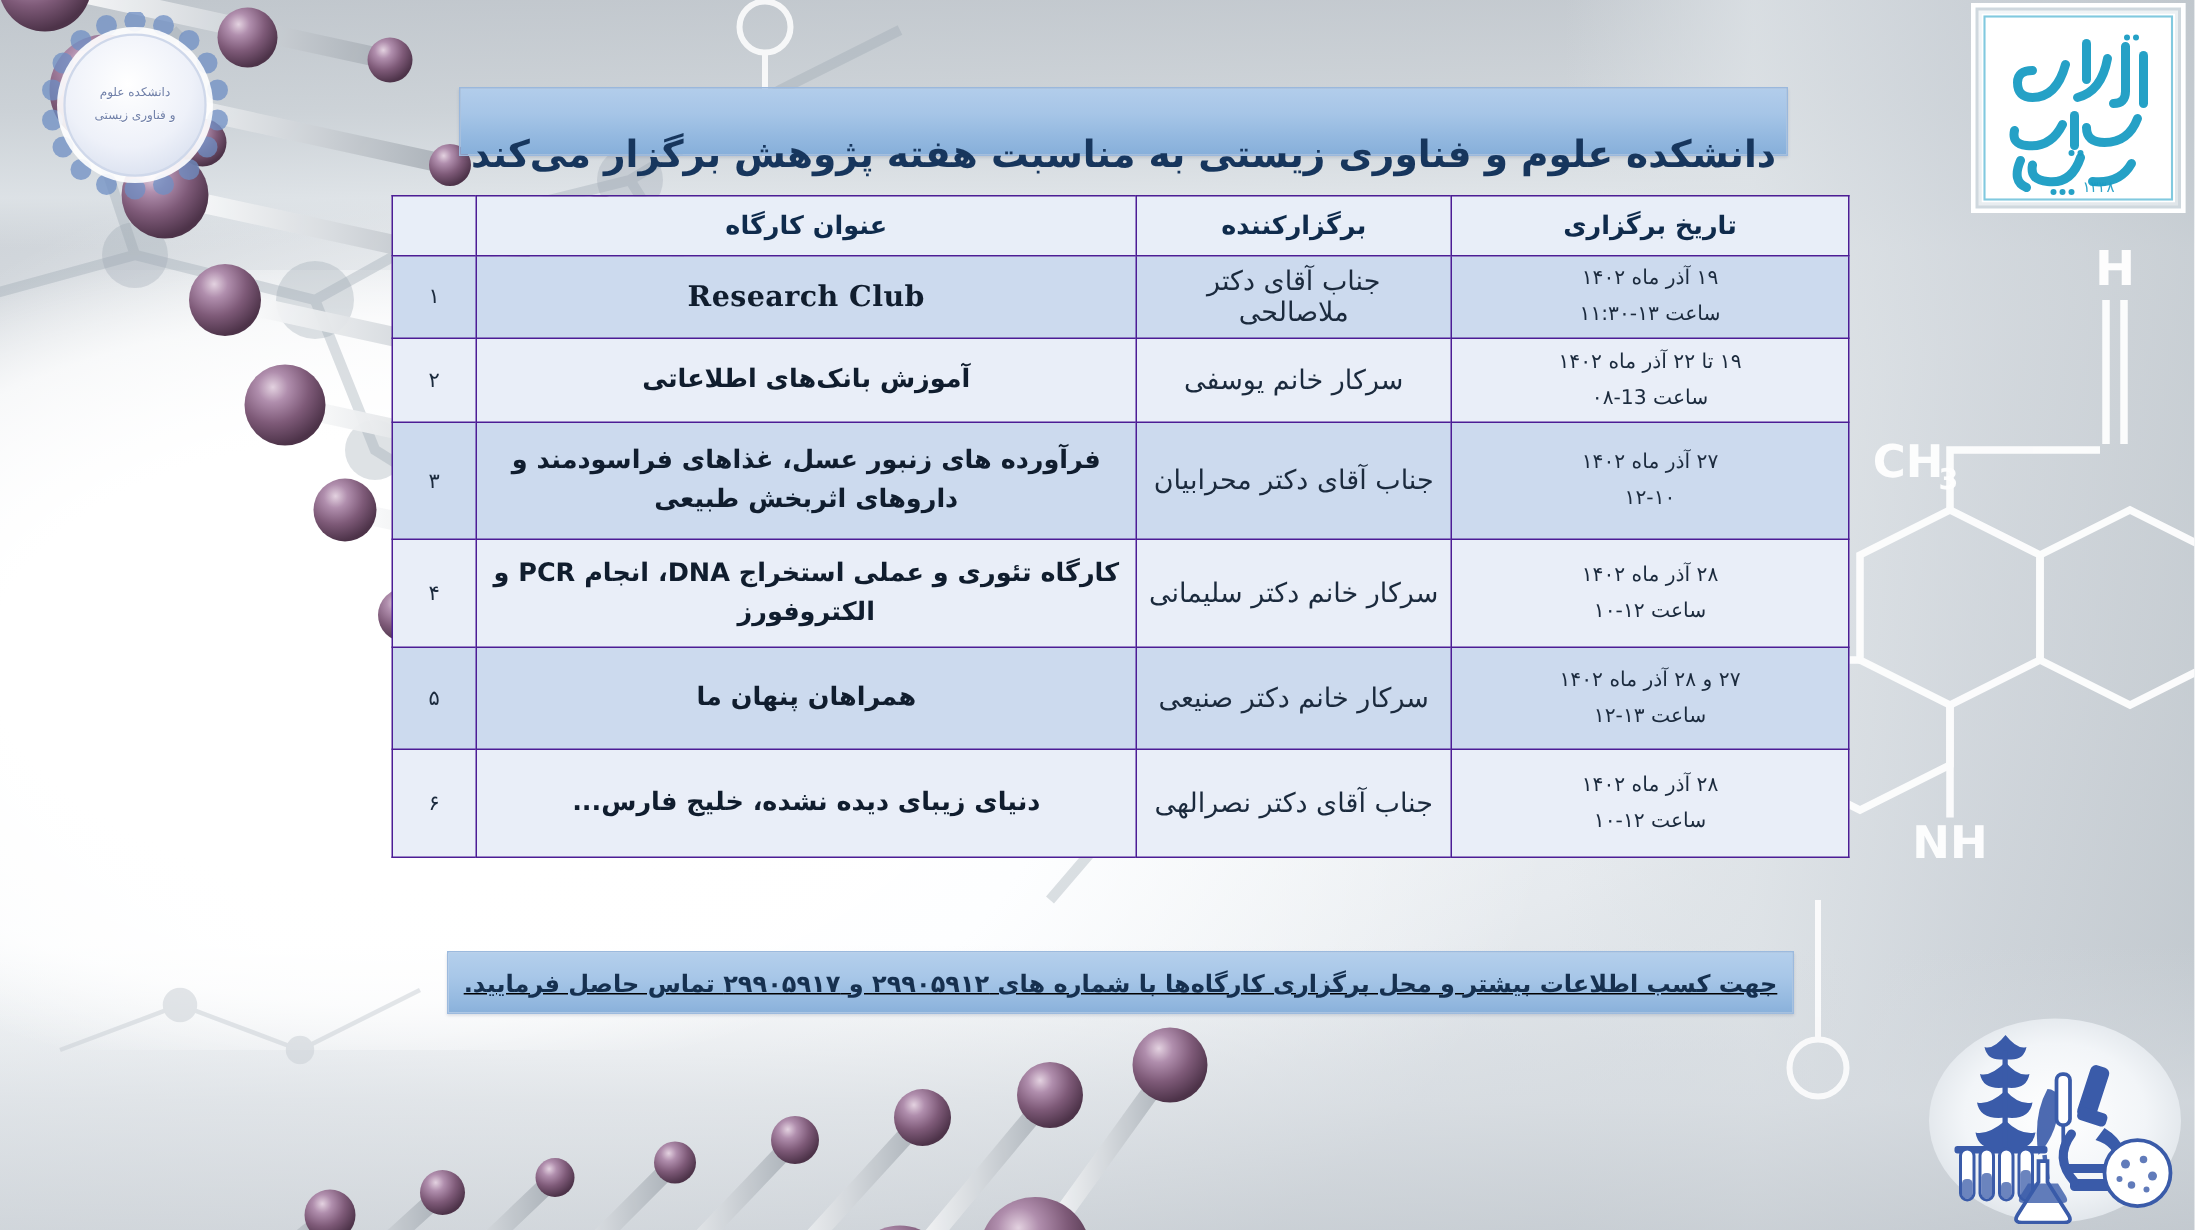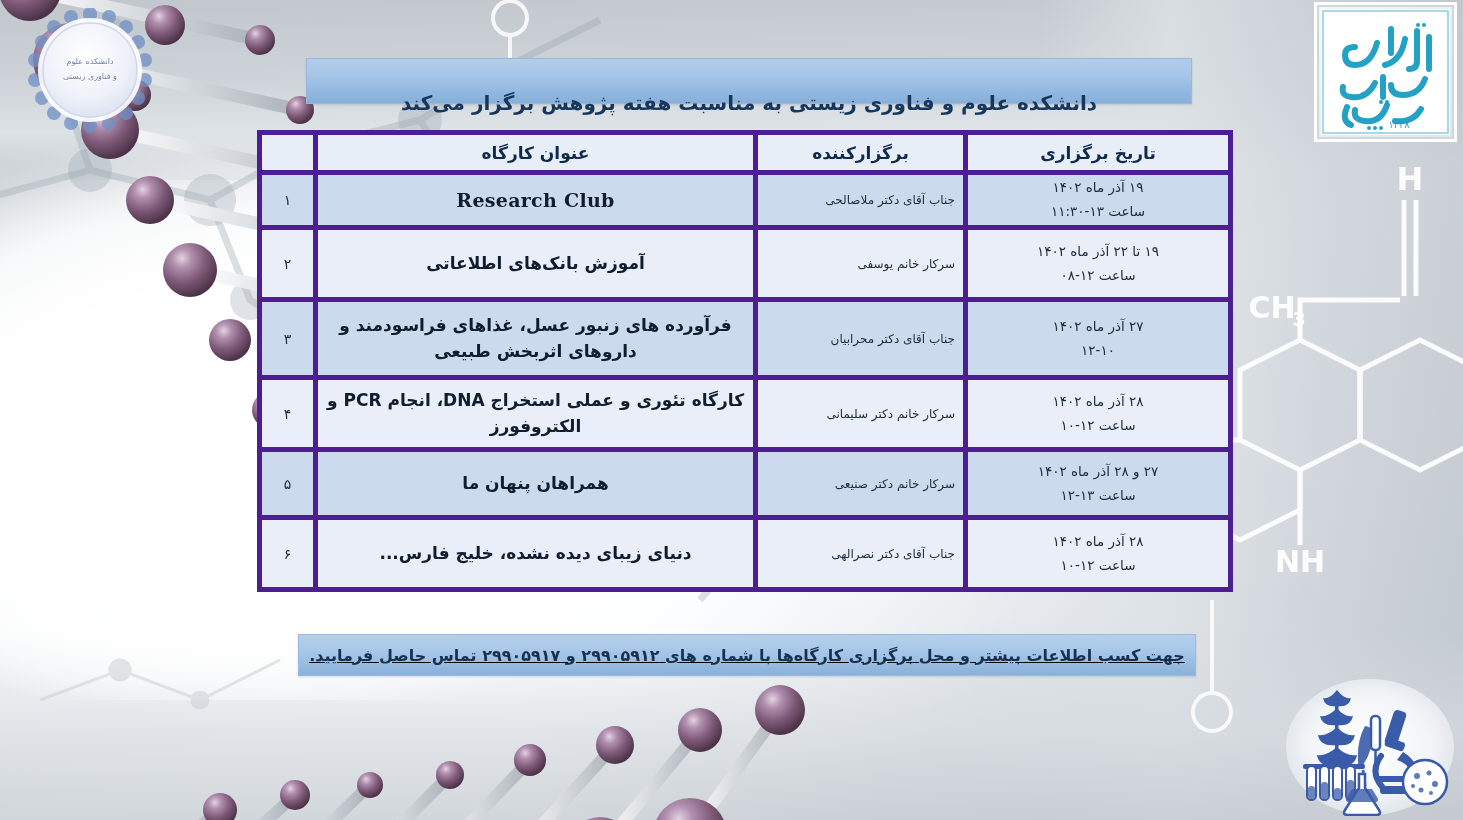--- a/index.html
+++ b/index.html
@@ -71,36 +71,36 @@
 
   
   .banner{
     position:absolute;left:306px;top:58px;width:884px;height:44px;
     background:linear-gradient(180deg,#b2cdeb 0%,#a6c5e7 38%,#94b9e0 72%,#87afda 100%);
     border:1px solid #9ab8dd;
     box-shadow:0 1px 2px rgba(60,80,110,.18);
     display:flex;align-items:center;justify-content:center;
   }
   .banner-text{
-    font-size:20px;font-weight:700;color:#17365d;
+    font-size:25px;font-weight:700;color:#17365d;
     letter-spacing:.1px;white-space:nowrap;
     font-family:"DejaVu Sans","Liberation Sans",sans-serif;
     margin-top:43px;
   }
 
   
   .tbl-wrap{
     position:absolute;left:262px;top:130px;width:971px;
   }
   table.wk{
     border-collapse:collapse;width:971px;table-layout:fixed;
     direction:rtl;
   }
   table.wk td,table.wk th{
-    border:5px solid #4c1d95;
+    border:1px solid #4c1d95;
     padding:0 8px;
     vertical-align:middle;
     box-sizing:border-box;
   }
   col.c-num{width:56px;}
   col.c-title{width:440px;}
   col.c-host{width:210px;}
   col.c-date{width:265px;}
 
   thead th{
@@ -117,26 +117,26 @@
   }
   td.title{
     text-align:center;font-size:17px;font-weight:700;color:#101d2e;
     line-height:1.5;padding:6px 10px;
   }
   td.title.latin{
     font-family:"DejaVu Serif","Liberation Serif",serif;
     font-size:19px;letter-spacing:.3px;
   }
   td.host{
-    text-align:right;font-size:12px;color:#1b2a3d;font-weight:400;
+    text-align:center;font-size:18px;color:#1b2a3d;font-weight:400;
   }
   td.date{
     text-align:center;font-size:13.5px;color:#1b2a3d;line-height:1.75;font-weight:400;
   }
-  .r1{height:55px;} .r2{height:72px;} .r3{height:78px;}
+  .r1{height:55px;} .r2{height:56px;} .r3{height:78px;}
   .r4{height:72px;} .r5{height:68px;} .r6{height:72px;}
 
   
   .footer-banner{
     position:absolute;left:298px;top:634px;width:896px;height:40px;
     background:linear-gradient(180deg,#b4cfec 0%,#a8c7e8 40%,#97bbe1 75%,#8ab1db 100%);
     border:1px solid #9cbade;
     box-shadow:0 1px 2px rgba(60,80,110,.18);
     display:flex;align-items:center;justify-content:center;text-decoration:underline;
   }
@@ -473,21 +473,21 @@
             <div>۱۹ آذر ماه ۱۴۰۲</div>
             <div>ساعت ۱۳-۱۱:۳۰</div>
           </td>
           <td class="host">جناب آقای دکتر ملاصالحی</td>
           <td class="title latin">Research Club</td>
           <td class="num">۱</td>
         </tr>
         <tr class="even r2">
           <td class="date">
             <div>۱۹ تا ۲۲ آذر ماه ۱۴۰۲</div>
-            <div>ساعت ۱۲-۰۸</div>
+            <div>ساعت 13-۰۸</div>
           </td>
           <td class="host">سرکار خانم یوسفی</td>
           <td class="title">آموزش بانک‌های اطلاعاتی</td>
           <td class="num">۲</td>
         </tr>
         <tr class="odd r3">
           <td class="date">
             <div>۲۷ آذر ماه ۱۴۰۲</div>
             <div>۱۲-۱۰</div>
           </td>

